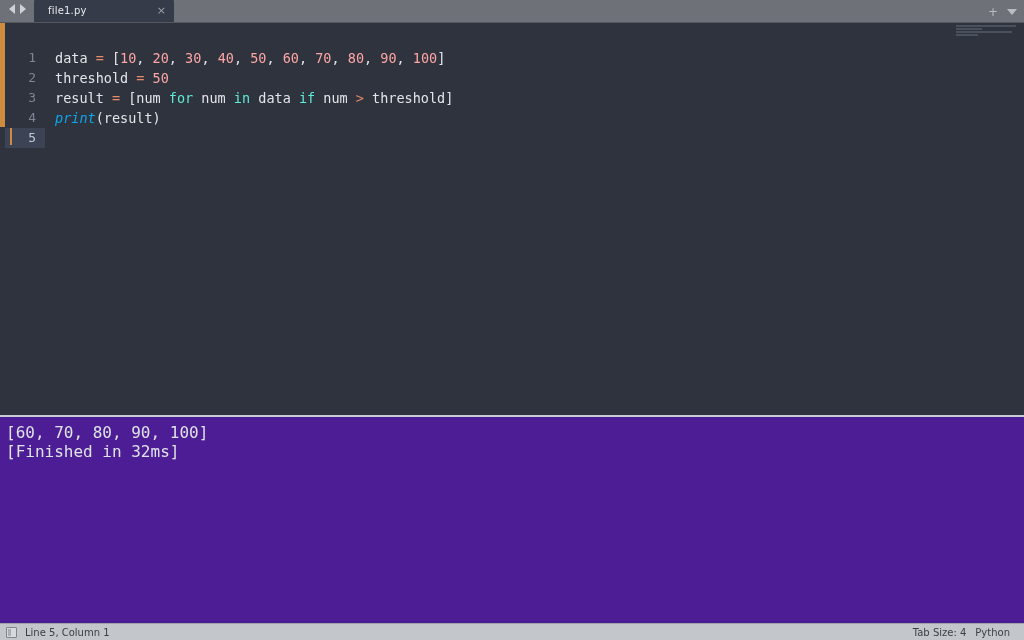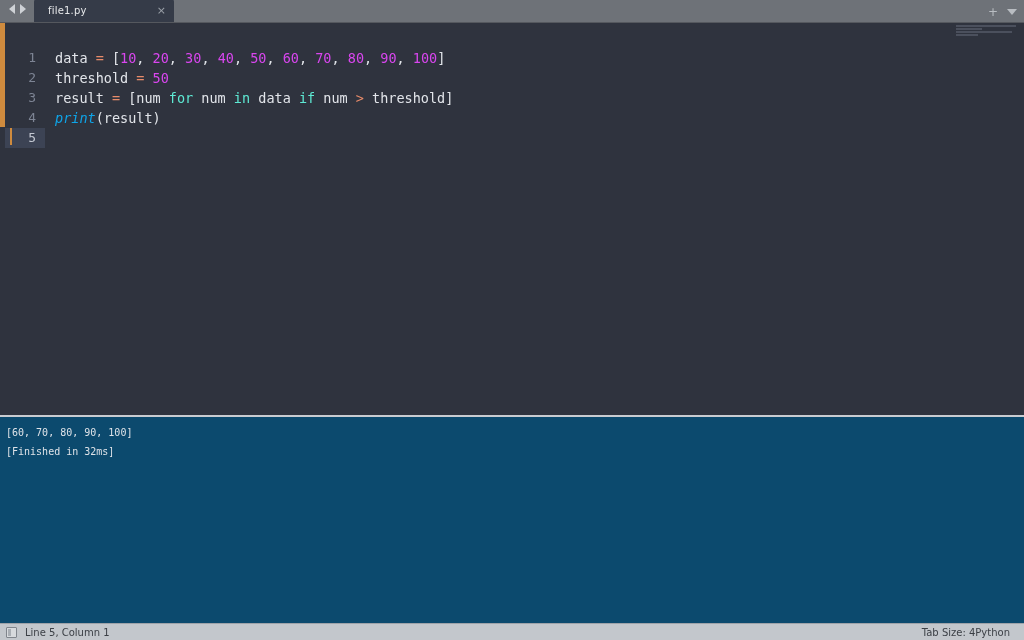--- a/index.html
+++ b/index.html
@@ -53,39 +53,39 @@
     height:20px; line-height:20px; font-size:13px; color:#7d8494;
     padding-right:9px; position:relative;
   }
   .gnum.active { background:#3c4354; color:#c3c8d2; }
   .code {
     flex:1 1 auto; padding-top:25px; position:relative;
     font-size:13.5px; line-height:20px; white-space:pre;
     color:#e2e5ea; padding-left:10px;
   }
   .cline { height:20px; }
-  .tok-num { color:#d946ef; }
+  .tok-num { color:#fca5a5; }
   .tok-op  { color:#e88b6a; }
   .tok-kw  { color:#5eead4; }
   .tok-fn  { color:#0ea5e9; font-style:italic; }
   .caret {
     position:absolute; left:10px; top:105px; width:2px; height:17px;
     background:#cf8b3e;
   }
   .minimap {
     position:absolute; right:6px; top:2px; width:62px; height:22px;
     opacity:.30;
   }
   .mm-row { height:2px; margin-bottom:1px; background:#8b93a6; }
 
   
   .divider { height:2px; background:#c9ccd1; flex:0 0 2px; }
   .output {
-    height:206px; flex:0 0 206px; background:#0c4a6e;
-    padding:6px 8px 0 6px; font-size:10px; line-height:19px;
+    height:206px; flex:0 0 206px; background:#4c1d95;
+    padding:6px 8px 0 6px; font-size:16px; line-height:19px;
     color:#dfe3e8; white-space:pre; overflow:hidden;
   }
 
   
   .statusbar {
     height:17px; flex:0 0 17px; background:#c3c7cc;
     display:flex; align-items:center; position:relative;
     font-family:"DejaVu Sans", sans-serif; font-size:10px; color:#3b3f45;
     border-top:1px solid #9fa3a9;
   }
@@ -93,21 +93,21 @@
     width:11px; height:11px; margin:0 8px 0 6px;
     border:1px solid #80858c; background:#d7dadd; border-radius:1px;
     position:relative; flex:0 0 11px;
   }
   .sb-icon::after {
     content:""; position:absolute; left:1px; top:1px; bottom:1px; width:3px;
     background:#a9aeb4;
   }
   .sb-right { position:absolute; right:0; display:flex; align-items:center; }
   .sb-right span { }
-  .sb-right span:last-child { margin-right:14px; }
+  .sb-right span:last-child { margin-right:14px;margin-left:9px; }
 </style>
 </head>
 <body>
 
 <div id="app">
 
   <div class="tabbar">
     <div class="navarrows">
       <span class="arrow arrow-l"></span>
       <span class="arrow arrow-r"></span>

